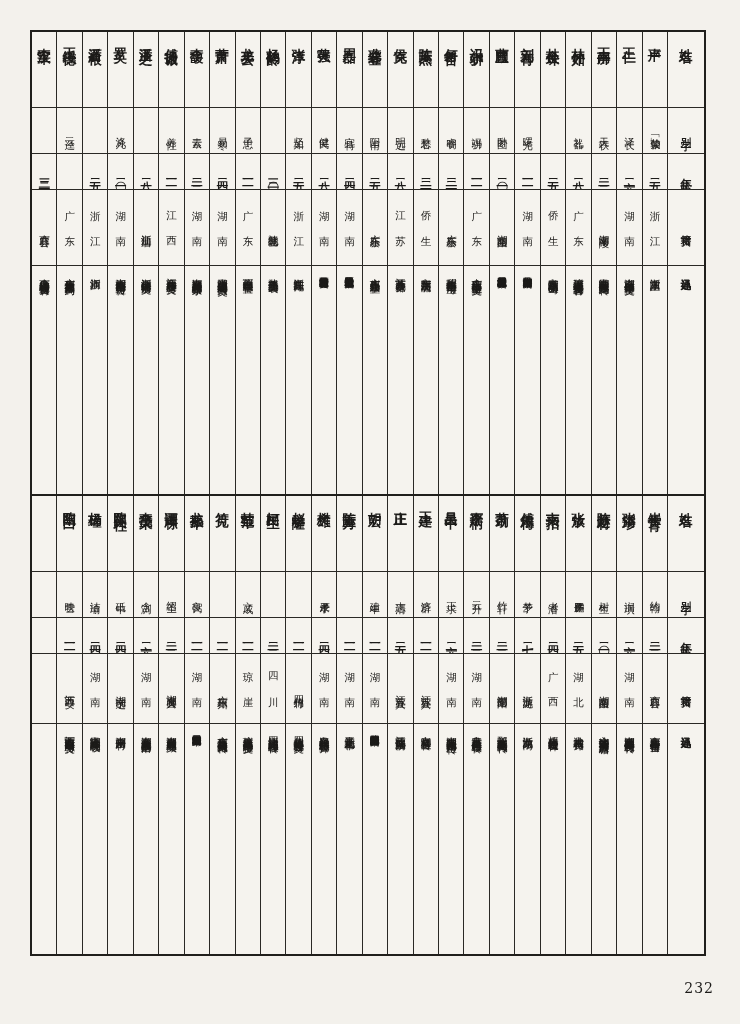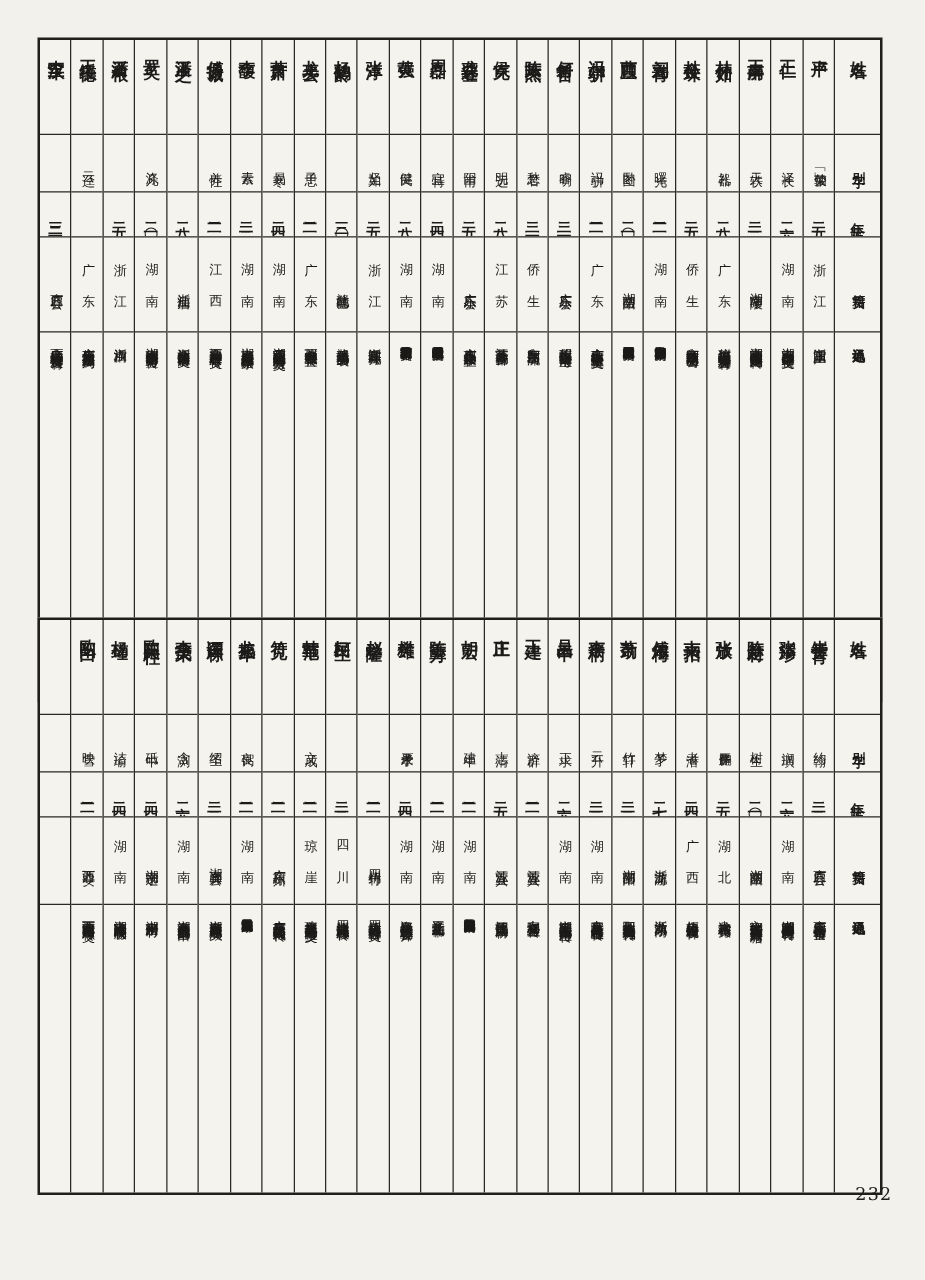--- a/index.html
+++ b/index.html
@@ -46,21 +46,21 @@
   .cell.addr .vtext.dense{font-size:9.5px;letter-spacing:0;line-height:1.02;}
   
   .header-col .vtext{font-weight:700;font-size:13px;}
   .h-name .vtext{letter-spacing:1.6em;padding-top:8px;}
   .h-alias .vtext{letter-spacing:0.6em;}
   .h-age .vtext{letter-spacing:0.2em;}
   .h-native .vtext{letter-spacing:1.6em;}
   .h-addr .vtext{letter-spacing:2.5em;}
   .h-name{align-items:flex-start;}
   .page-number{
-    position:absolute;top:948px;right:26px;
+    position:absolute;top:980px;right:26px;
     font-size:14px;letter-spacing:1px;
     font-family:"DejaVu Serif","Liberation Serif",serif;
   }
 </style>
 </head>
 <body>
 
 <div class="reg-table" id="table-0">
   <div class="header-col">
     <div class="cell name h-name">

